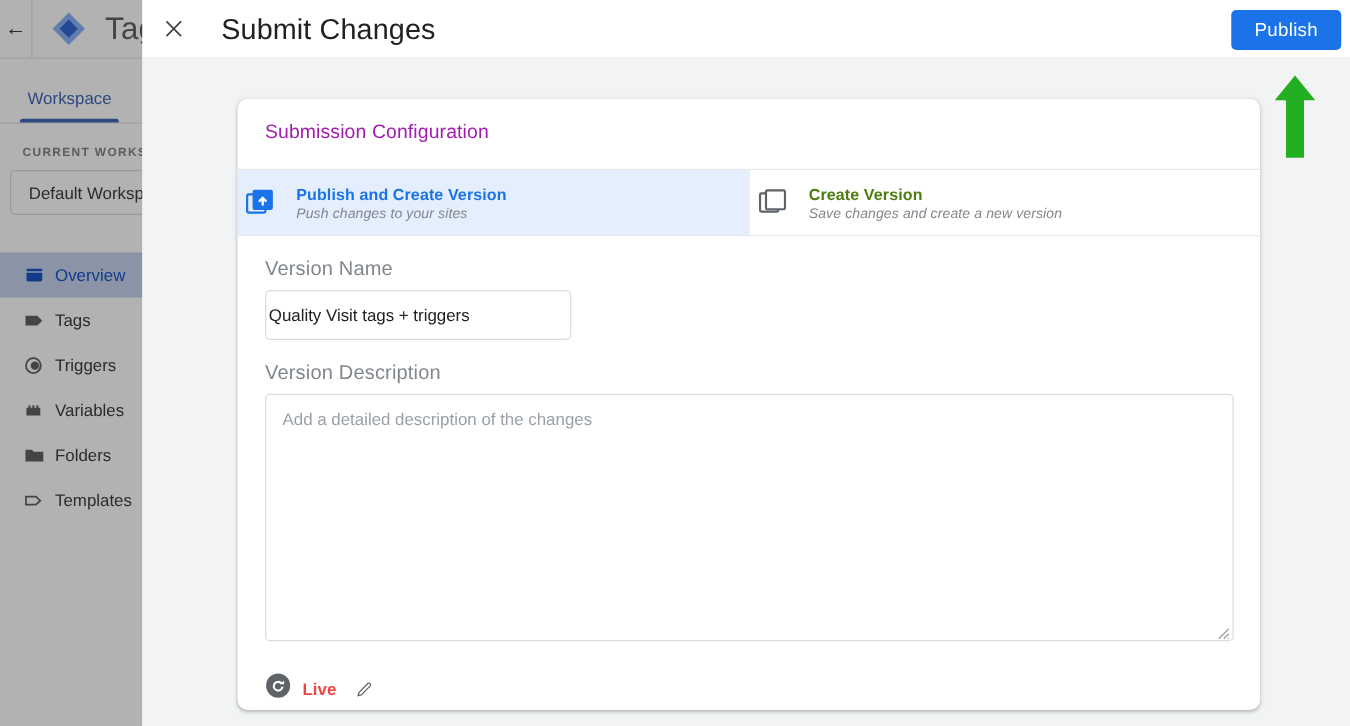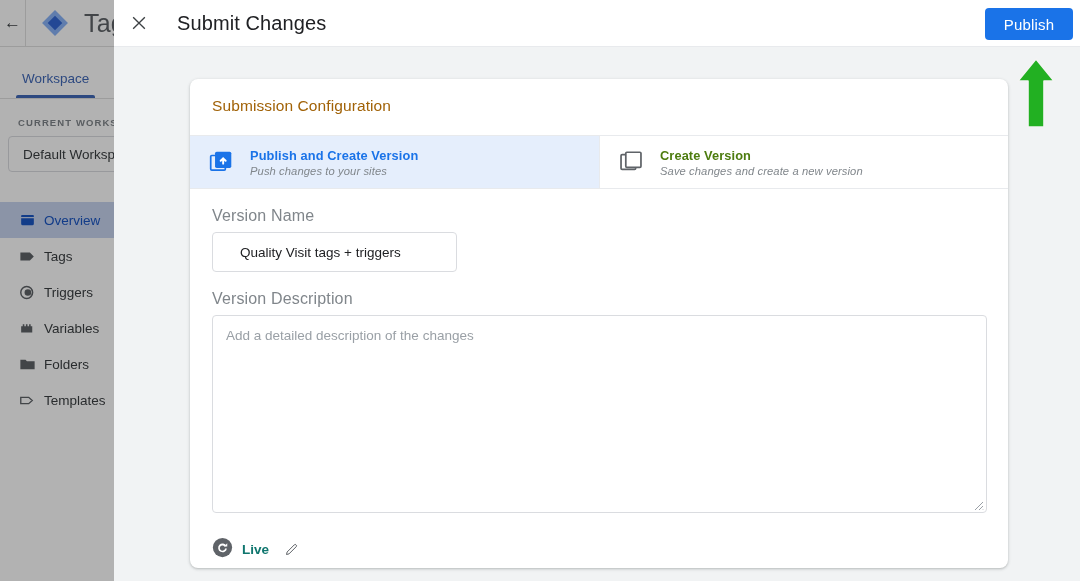--- a/index.html
+++ b/index.html
@@ -92,21 +92,21 @@
     display: flex; align-items: center;
     border-bottom: 1px solid #e8eaed;
     position: relative;
   }
   .close-btn {
     width: 50px; height: 47px;
     display: flex; align-items: center; justify-content: center;
     color: #3c4043;
   }
   .modal-title {
-    font-size: 20px; color: #202124; margin-left: 13px; letter-spacing: .1px;
+    font-size: 23px; color: #202124; margin-left: 13px; letter-spacing: .1px;
   }
   .publish-btn {
     position: absolute; right: 7px; top: 8px;
     height: 32px; min-width: 88px; padding: 0 18px;
     background: #1a73e8; color: #fff;
     border: none; border-radius: 4px;
     font-size: 15px; font-family: "Liberation Sans", sans-serif;
     font-weight: 500; letter-spacing: .2px;
     display: flex; align-items: center; justify-content: center;
     cursor: pointer;
@@ -119,53 +119,53 @@
 
   
   .card {
     position: absolute; left: 76px; top: 32px; width: 818px; height: 489px;
     background: #ffffff;
     border-radius: 8px;
     box-shadow: 0 1px 2px rgba(60,64,67,.2), 0 1px 3px 1px rgba(60,64,67,.1);
     overflow: hidden;
   }
   .card-title {
-    font-size: 15.5px; color: #a16207; padding: 18px 18px 0 22px;
+    font-size: 15.5px; color: #a21caf; padding: 18px 18px 0 22px;
     letter-spacing: .1px;
   }
 
   
   .options-row {
     display: flex; margin-top: 20px;
     border-top: 1px solid #e8eaed; border-bottom: 1px solid #e8eaed;
     height: 54px;
   }
   .option {
     flex: 1 1 50%;
     display: flex; align-items: center;
-    padding-left: 18px;
+    padding-left: 5px;
     cursor: pointer;
   }
   .option.selected { background: #e5eefc; }
   .option + .option { border-left: 1px solid #e8eaed; }
   .option-icon { width: 42px; flex: 0 0 42px; display: flex; align-items: center; }
   .option-text { display: flex; flex-direction: column; gap: 2px; }
   .option-label { font-size: 12.8px; font-weight: 700; color: #4d7c0f; letter-spacing: .1px; }
   .option.selected .option-label { color: #1a73e8; }
   .option-sub { font-size: 11.2px; color: #80868b; letter-spacing: .1px; font-style: italic; }
 
   
   .form { padding: 18px 22px 0 22px; }
   .field-label {
     font-size: 16px; color: #80868b; margin-bottom: 7px; letter-spacing: .15px;
   }
   .text-input {
     width: 245px; height: 40px;
     border: 1px solid #dadce0; border-radius: 4px;
-    padding: 0 27px;
+    padding: 0 2px;
     font-size: 13.5px; color: #202124;
     font-family: "Liberation Sans", sans-serif;
     background: #fff; outline: none;
   }
   .field-gap { height: 18px; }
   .desc-wrap { position: relative; width: 775px; text-decoration: underline; }
   .text-area {
     width: 775px; height: 198px;
     border: 1px solid #dadce0; border-radius: 4px;
     padding: 11px 13px;
@@ -174,21 +174,21 @@
     background: #fff; outline: none; resize: none;
     line-height: 1.35;
   }
   .text-area::placeholder { color: #9aa0a6; }
   .resize-grip {
     position: absolute; right: 3px; bottom: 6px;
     width: 10px; height: 10px; pointer-events: none;
   }
   .env-section { margin-top: 20px; }
   .env-row { display: flex; align-items: center; margin-top: 8px; gap: 9px; }
-  .env-name { font-size: 13.5px; color: #0f766e; font-weight: 700; }
+  .env-name { font-size: 13.5px; color: #ef4444; font-weight: 700; }
   .env-edit { display: flex; align-items: center; color: #5f6368; margin-left: 6px; cursor: pointer; }
 
   
   #annot-arrow {
     position: absolute; left: 1017px; top: 58px; width: 38px; height: 70px;
   }
 </style>
 </head>
 <body>
 

